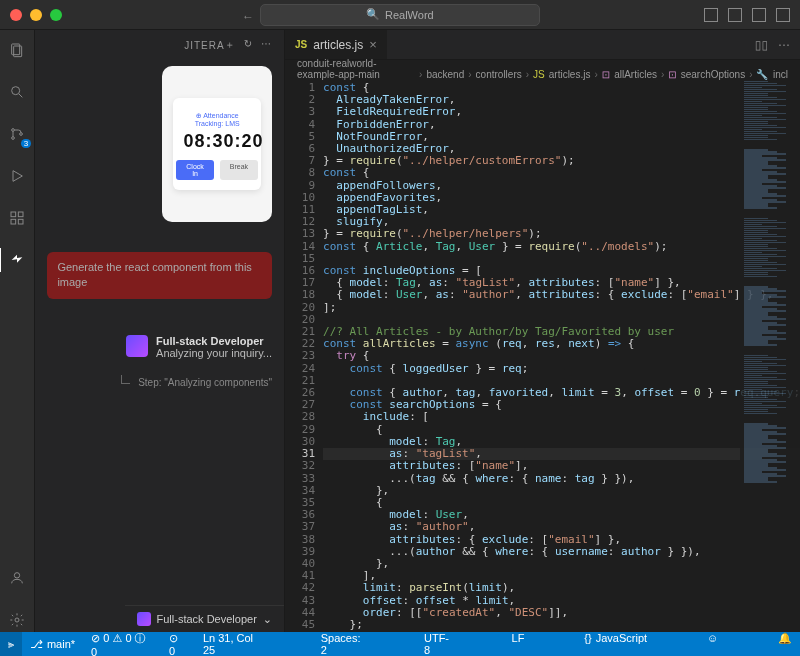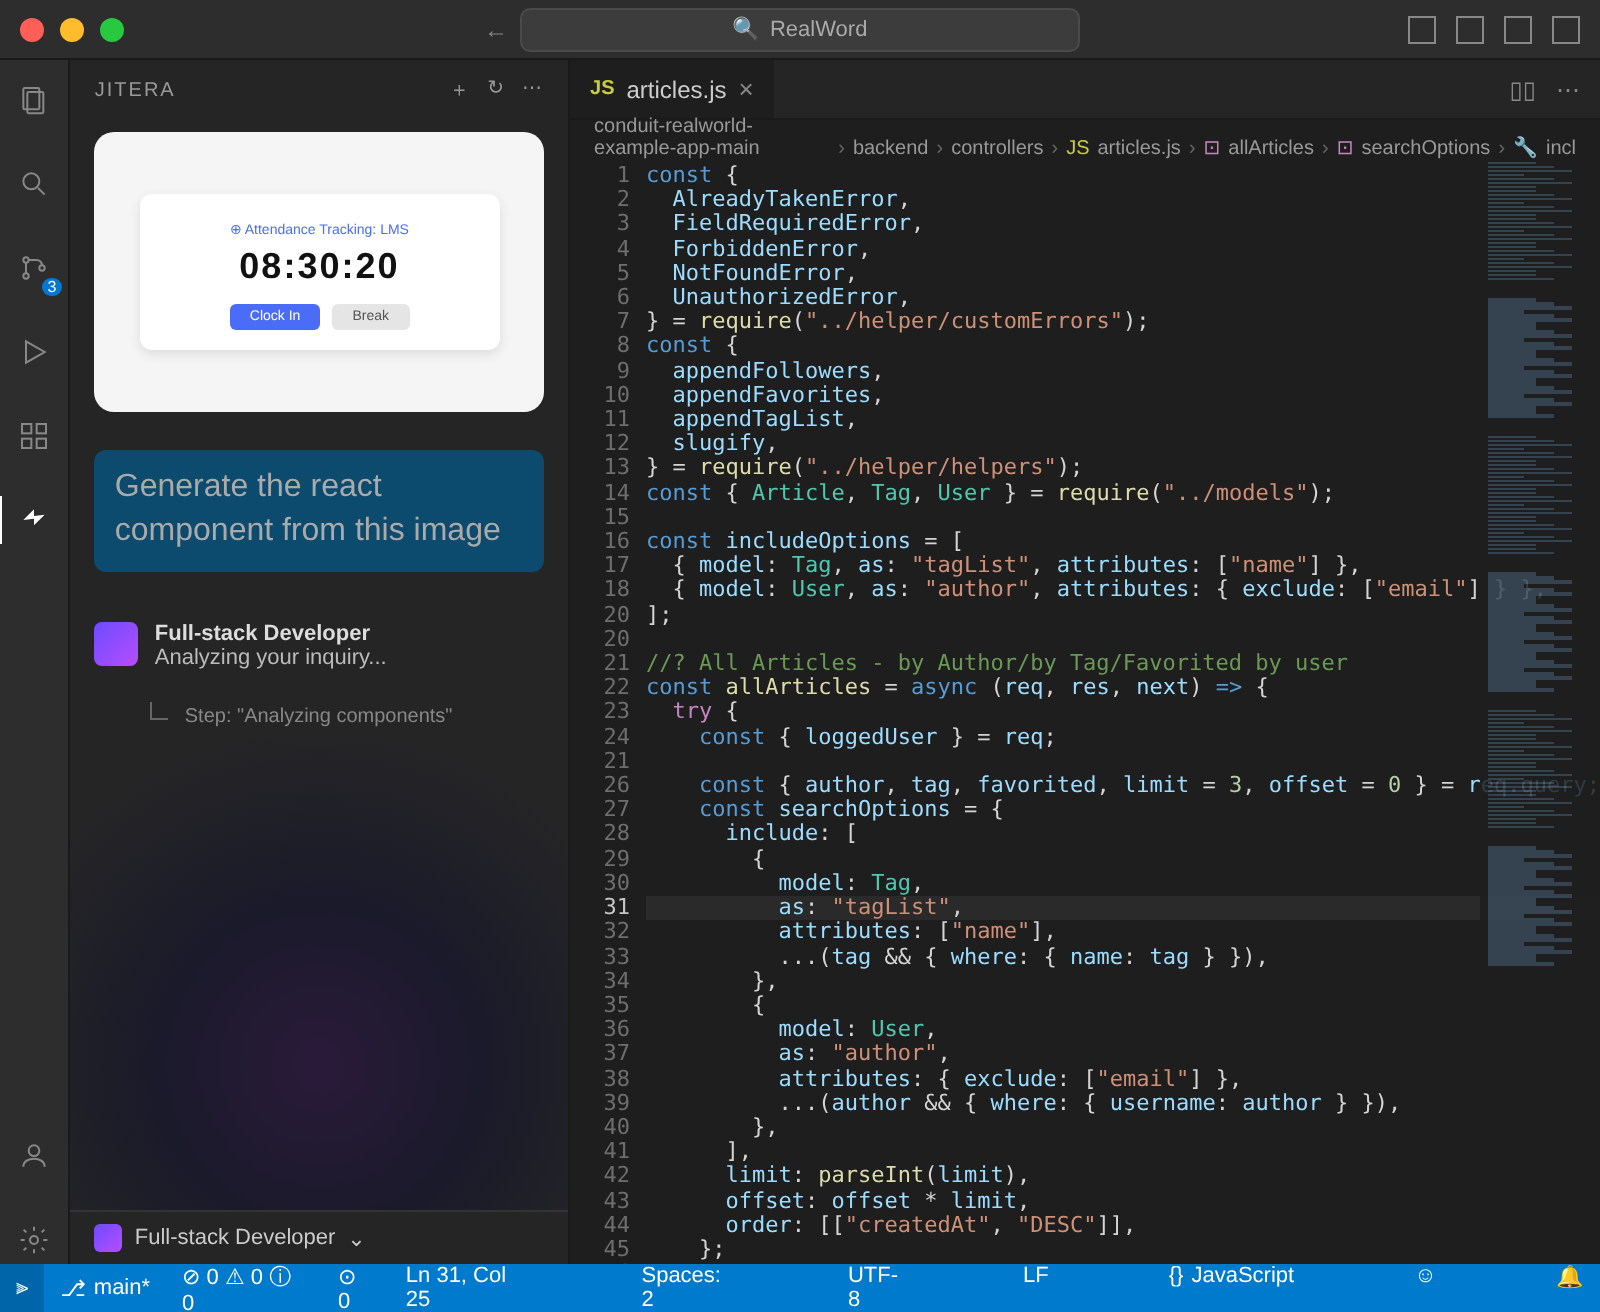--- a/index.html
+++ b/index.html
@@ -60,61 +60,62 @@
 .ab-icon.active { color: #fff; }
 .ab-icon.active::before { content:""; position:absolute; left:-6px; top:0; bottom:0; width:2px; background:#fff; }
 .badge { position:absolute; bottom:-2px; right:-2px; background:#0078d4; color:#fff; border-radius:8px; font-size:8px; padding:0 3px; }
 .ab-spacer { flex: 1; }
 .sidebar {
   width: 254px;
   background: #252526;
   display: flex;
   flex-direction: column;
   border-right: 1px solid #1a1a1a;
+  align-items: flex-end;
 }
 .sidebar-header {
   height: 30px;
   display: flex;
   align-items: center;
   padding: 0 12px;
   font-size: 10px;
   letter-spacing: 1px;
   color: #999;
 }
 .sidebar-header .hright { margin-left:auto; display:flex; gap:8px; color:#999; }
 .preview-card {
   margin: 6px 12px;
   background: #f5f5f5;
   border-radius: 10px;
-  height: 140px;
+  height: 156px;
   display: flex;
   align-items: center;
   justify-content: center;
   position: relative;
 }
 .preview-inner {
   width: 80%;
   background: #fff;
   border-radius: 6px;
   padding: 14px 10px 10px;
   text-align: center;
   box-shadow: 0 2px 6px rgba(0,0,0,0.1);
 }
 .preview-label { font-size: 7px; color: #4a6cf7; margin-bottom: 4px; }
 .preview-time { font-size: 18px; font-weight: 700; color: #111; letter-spacing: 1px; }
 .preview-btns { margin-top: 8px; display: flex; gap: 6px; justify-content: center; }
 .pb { font-size: 7px; padding: 3px 10px; border-radius: 3px; }
 .pb.blue { background: #4a6cf7; color: #fff; }
 .pb.grey { background: #e5e5e5; color: #555; }
 .prompt-box {
-  margin: 13px 12px;
-  background: #0c4a6e;
+  margin: 24px 12px;
+  background: #7f1d1d;
   border-radius: 6px;
   padding: 8px 10px;
-  font-size: 16px;
+  font-size: 11px;
   color: #aaa;
   line-height: 1.4;
 }
 .agent-block { margin: 12px; display: flex; gap: 8px; }
 .agent-avatar { width: 22px; height: 22px; border-radius: 4px; background: linear-gradient(135deg,#6b4cff,#b84cff); flex-shrink:0; }
 .agent-text { font-size: 11px; }
 .agent-name { color: #ddd; font-weight: 600; }
 .agent-status { color: #bbb; }
 .agent-step { margin: 6px 12px 0 40px; font-size: 10px; color: #888; display:flex; align-items:center; gap:6px; }
 .agent-step::before { content:""; width:8px; height:8px; border-left:1px solid #666; border-bottom:1px solid #666; display:inline-block; margin-right:2px; transform:translateY(-3px); }

